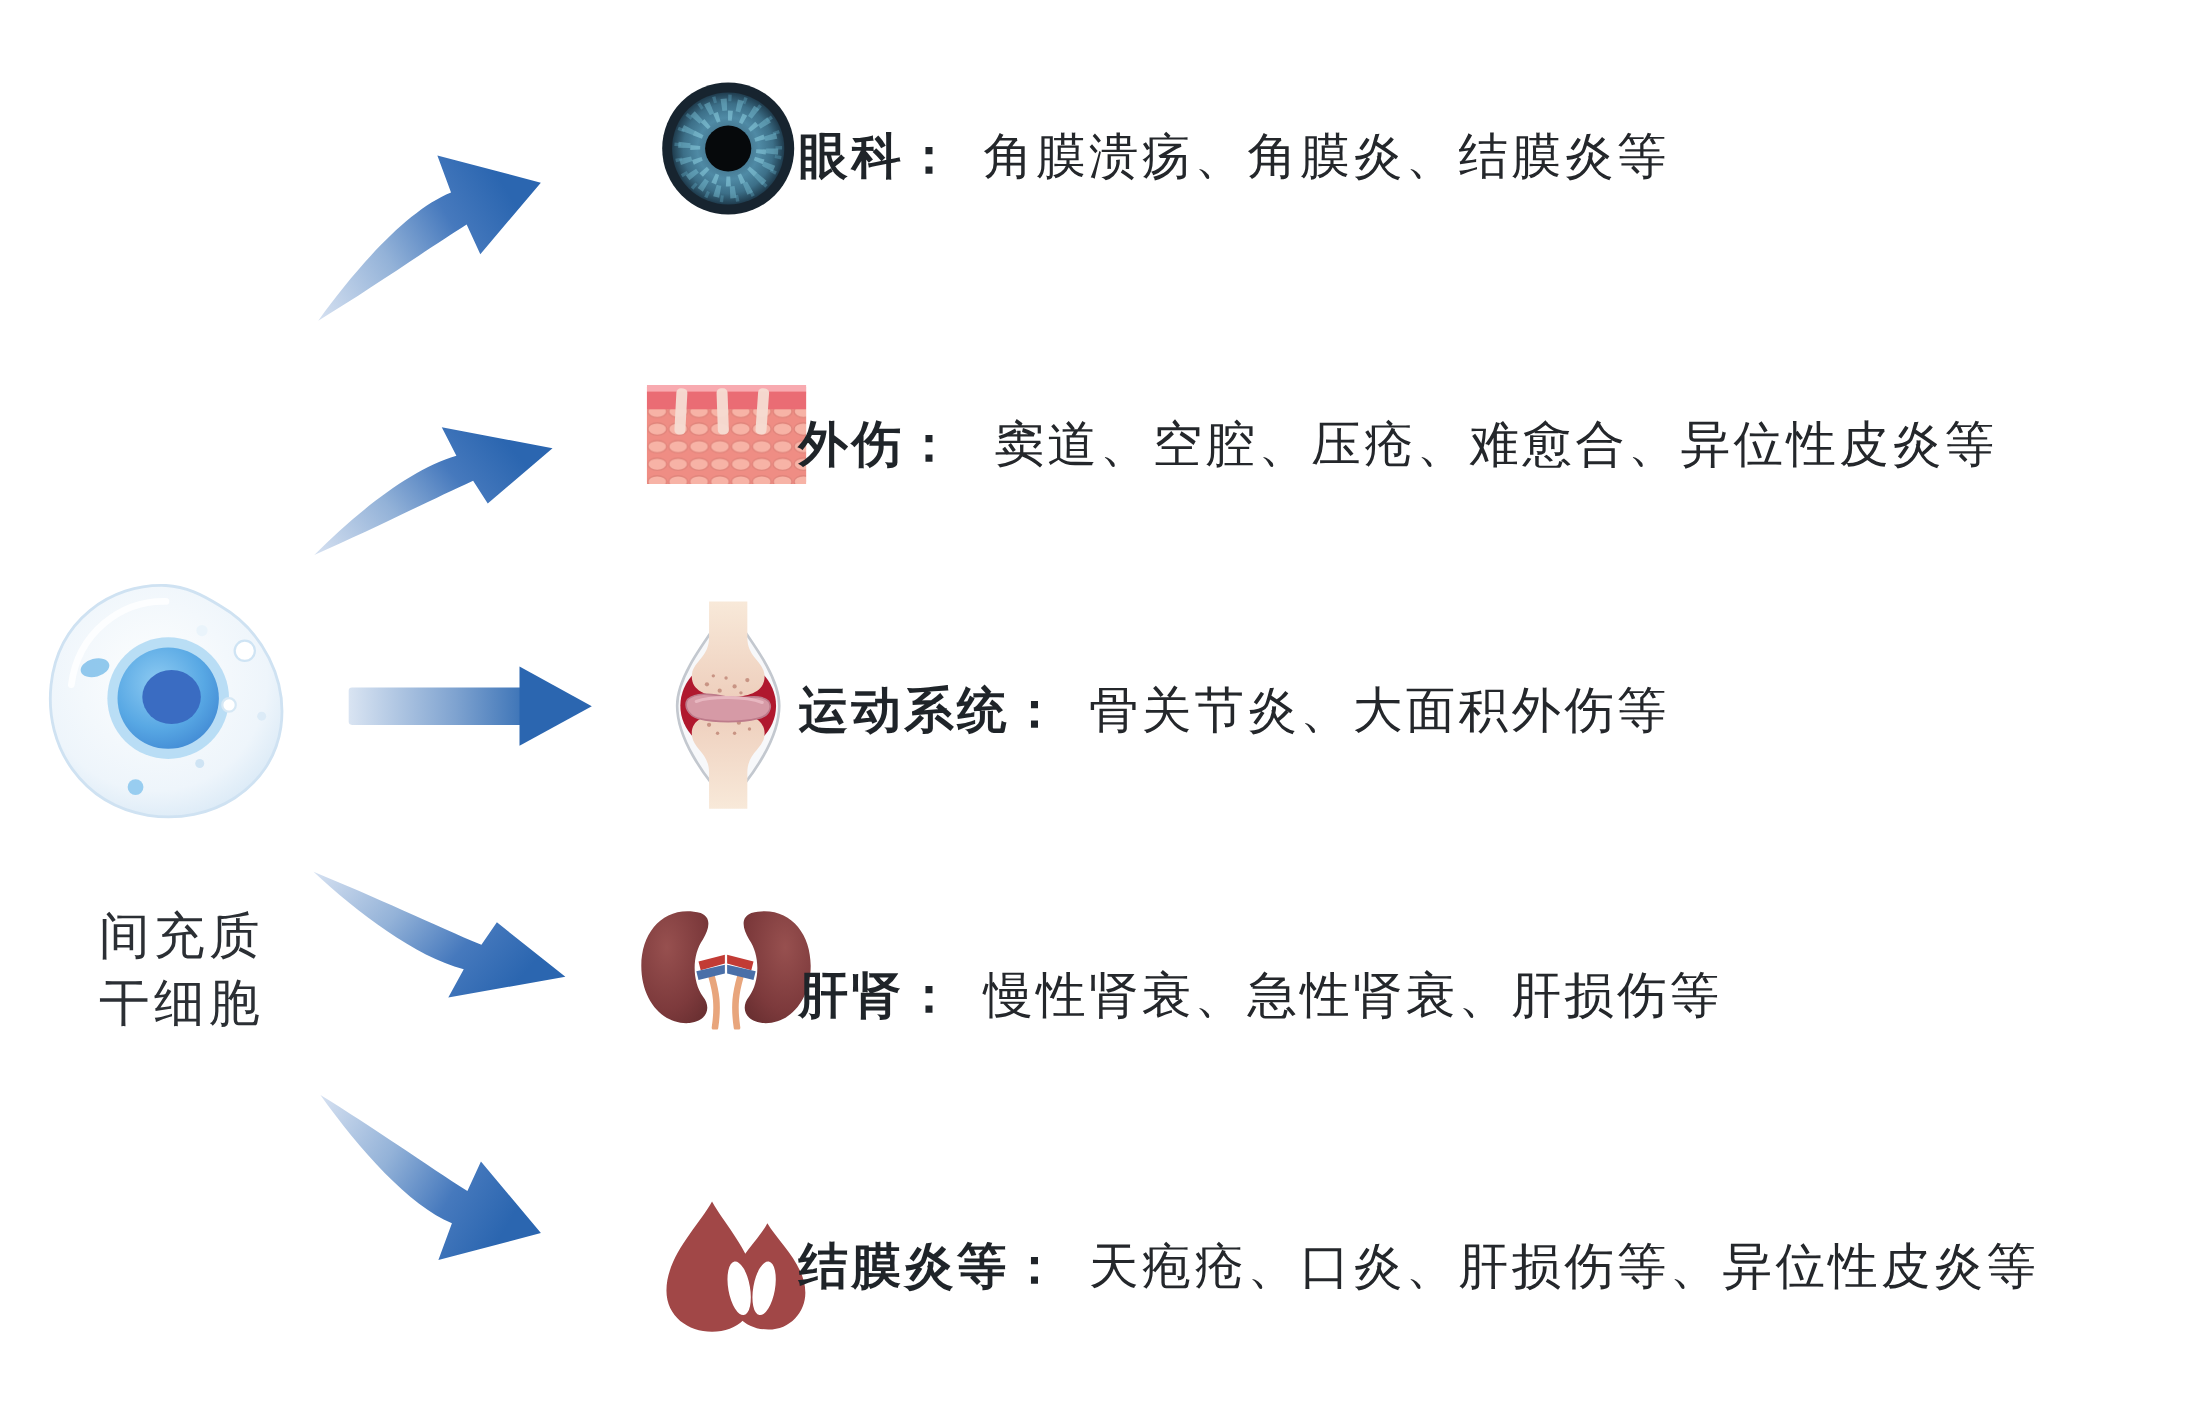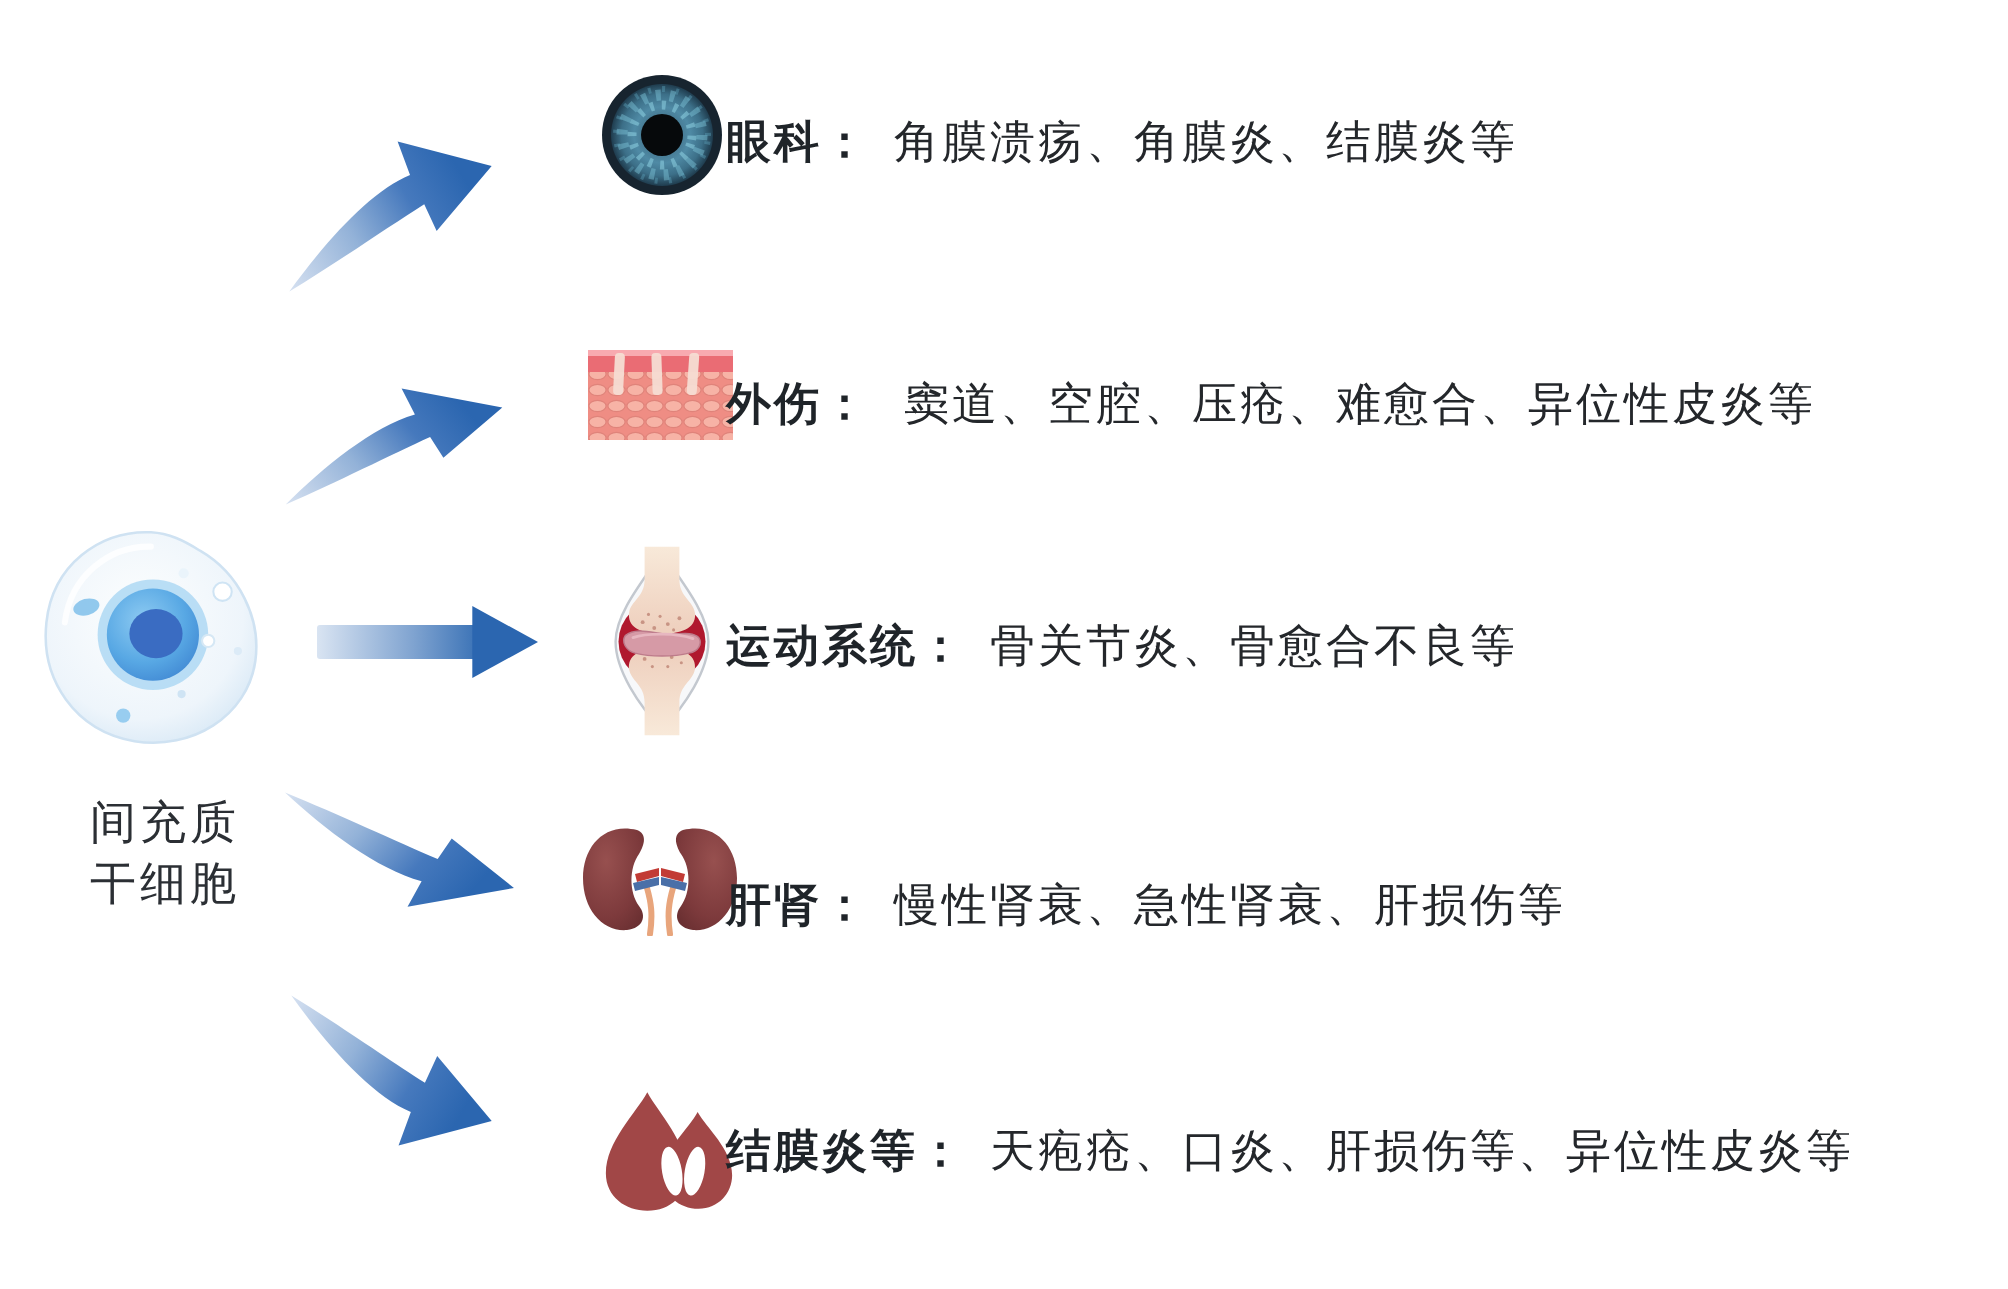--- a/index.html
+++ b/index.html
@@ -8,21 +8,21 @@
     width:2008px;height:1289px;
     background:#ffffff;
     overflow:hidden;
     font-family:"Liberation Sans","DejaVu Sans",sans-serif;
     color:#24272b;
   }
   .abs{position:absolute;}
   
   .cell-figure{left:28px;top:520px;width:256px;height:240px;margin:0;}
   .cell-label{
-    left:40px;top:792px;width:250px;
+    left:40px;top:820px;width:250px;
     text-align:center;
     font-size:46px;line-height:1.32;
     font-weight:500;letter-spacing:4px;
     color:#2b2f34;
   }
   
   .arrow svg{display:block;width:100%;height:100%;}
   .flip-v{transform:scaleY(-1);}
   .arrow-1{left:284px;top:128px;width:213px;height:168px;}
   .arrow-2{left:280px;top:378px;width:228px;height:130px;}
@@ -235,21 +235,21 @@
   <div class="abs row-text row-1">
     <span class="lbl">眼科：</span>
     <span class="det">角膜溃疡、角膜炎、结膜炎等</span>
   </div>
   <div class="abs row-text row-2">
     <span class="lbl">外伤：</span>
     <span class="det">窦道、空腔、压疮、难愈合、异位性皮炎等</span>
   </div>
   <div class="abs row-text row-3">
     <span class="lbl">运动系统：</span>
-    <span class="det">骨关节炎、骨愈合不良等</span>
+    <span class="det">骨关节炎、大面积外伤等</span>
   </div>
   <div class="abs row-text row-4">
     <span class="lbl">肝肾：</span>
     <span class="det">慢性肾衰、急性肾衰、肝损伤等</span>
   </div>
   <div class="abs row-text row-5">
     <span class="lbl">结膜炎等：</span>
     <span class="det">天疱疮、口炎、肝损伤等、异位性皮炎等</span>
   </div>
 

